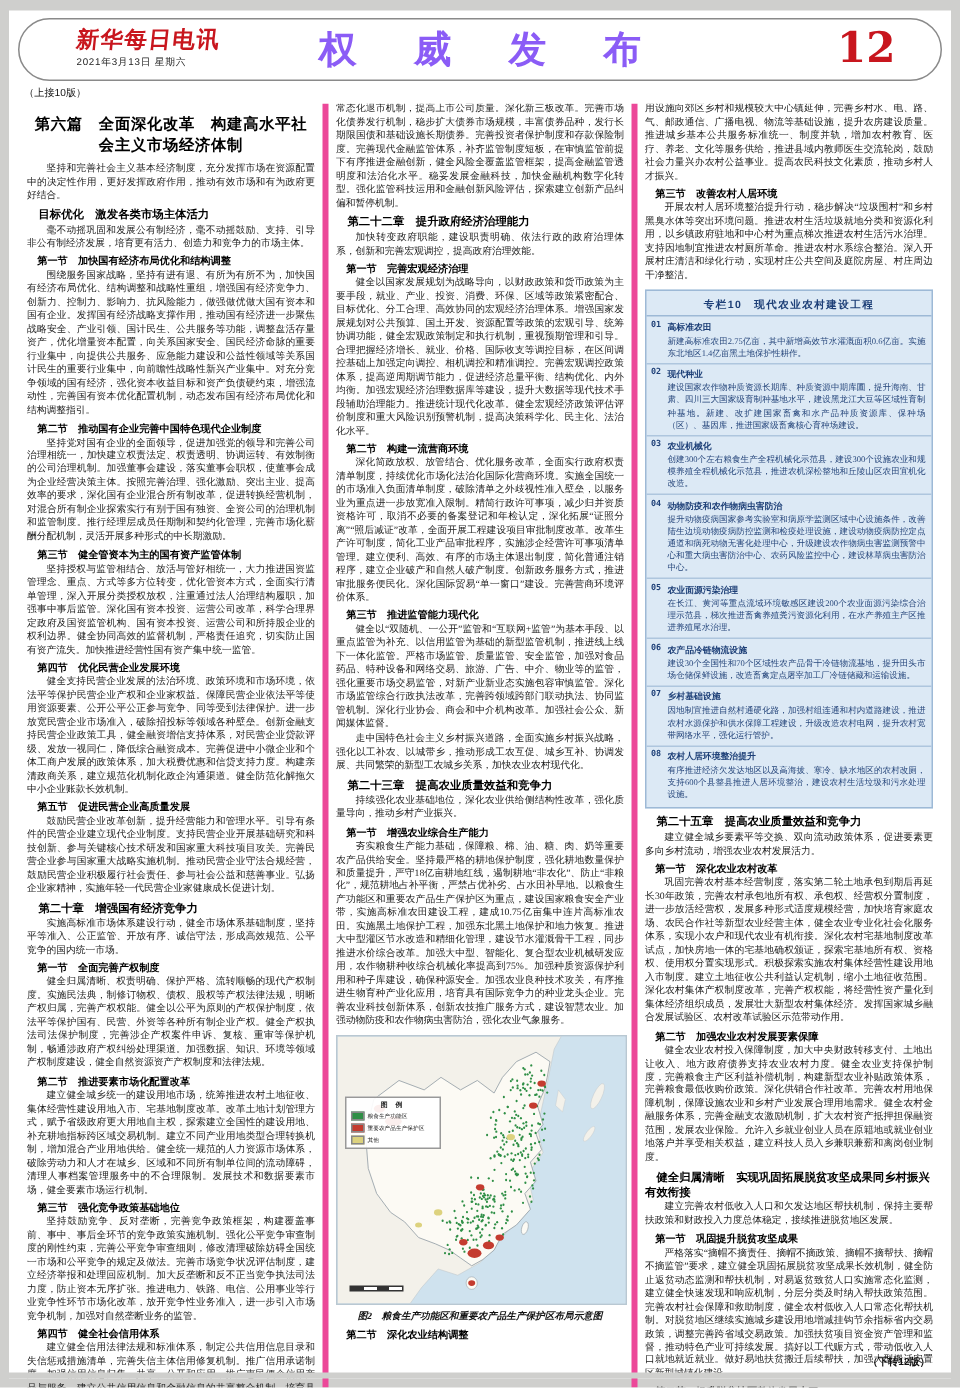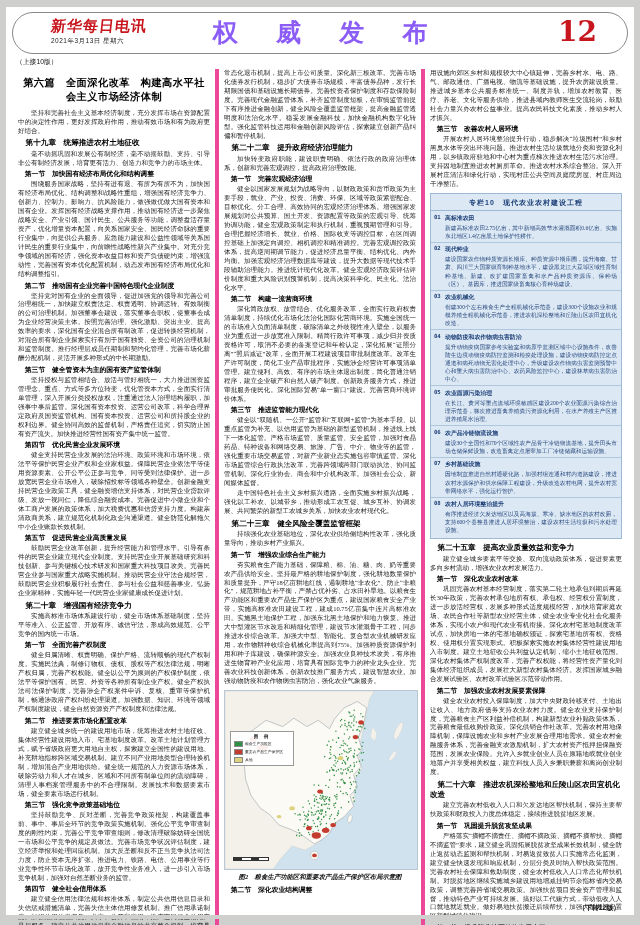--- a/index.html
+++ b/index.html
@@ -57,21 +57,21 @@
     <div class="head-title">权 威 发 布</div>
     <div class="page-num">12</div>
   </div>
 
   <div class="prev-note">（上接10版）</div>
 
   <div class="cols">
     <div class="col">
         <div class="part">第六篇　全面深化改革　构建高水平社会主义市场经济体制</div>
         <div class="para">坚持和完善社会主义基本经济制度，充分发挥市场在资源配置中的决定性作用，更好发挥政府作用，推动有效市场和有为政府更好结合。</div>
-        <div class="chapter">第十九章　统筹推进农村土地征收</div>
+        <div class="chapter">目标优化　激发各类市场主体活力</div>
         <div class="para">毫不动摇巩固和发展公有制经济，毫不动摇鼓励、支持、引导非公有制经济发展，培育更有活力、创造力和竞争力的市场主体。</div>
         <div class="section">第一节　加快国有经济布局优化和结构调整</div>
         <div class="para">围绕服务国家战略，坚持有进有退、有所为有所不为，加快国有经济布局优化、结构调整和战略性重组，增强国有经济竞争力、创新力、控制力、影响力、抗风险能力，做强做优做大国有资本和国有企业。发挥国有经济战略支撑作用，推动国有经济进一步聚焦战略安全、产业引领、国计民生、公共服务等功能，调整盘活存量资产，优化增量资本配置，向关系国家安全、国民经济命脉的重要行业集中，向提供公共服务、应急能力建设和公益性领域等关系国计民生的重要行业集中，向前瞻性战略性新兴产业集中。对充分竞争领域的国有经济，强化资本收益目标和资产负债硬约束，增强流动性，完善国有资本优化配置机制，动态发布国有经济布局优化和结构调整指引。</div>
         <div class="section">第二节　推动国有企业完善中国特色现代企业制度</div>
         <div class="para">坚持党对国有企业的全面领导，促进加强党的领导和完善公司治理相统一，加快建立权责法定、权责透明、协调运转、有效制衡的公司治理机制。加强董事会建设，落实董事会职权，使董事会成为企业经营决策主体。按照完善治理、强化激励、突出主业、提高效率的要求，深化国有企业混合所有制改革，促进转换经营机制，对混合所有制企业探索实行有别于国有独资、全资公司的治理机制和监管制度。推行经理层成员任期制和契约化管理，完善市场化薪酬分配机制，灵活开展多种形式的中长期激励。</div>
         <div class="section">第三节　健全管资本为主的国有资产监管体制</div>
         <div class="para">坚持授权与监管相结合、放活与管好相统一，大力推进国资监管理念、重点、方式等多方位转变，优化管资本方式，全面实行清单管理，深入开展分类授权放权，注重通过法人治理结构履职，加强事中事后监管。深化国有资本投资、运营公司改革，科学合理界定政府及国资监管机构、国有资本投资、运营公司和所持股企业的权利边界。健全协同高效的监督机制，严格责任追究，切实防止国有资产流失。加快推进经营性国有资产集中统一监管。</div>
         <div class="section">第四节　优化民营企业发展环境</div>
         <div class="para">健全支持民营企业发展的法治环境、政策环境和市场环境，依法平等保护民营企业产权和企业家权益。保障民营企业依法平等使用资源要素、公开公平公正参与竞争、同等受到法律保护。进一步放宽民营企业市场准入，破除招投标等领域各种壁垒。创新金融支持民营企业政策工具，健全融资增信支持体系，对民营企业贷款评级、发放一视同仁，降低综合融资成本。完善促进中小微企业和个体工商户发展的政策体系，加大税费优惠和信贷支持力度。构建亲清政商关系，建立规范化机制化政企沟通渠道。健全防范化解拖欠中小企业账款长效机制。</div>
         <div class="section">第五节　促进民营企业高质量发展</div>
@@ -91,21 +91,21 @@
         <div class="para noindent">常态化退市机制，提高上市公司质量。深化新三板改革。完善市场化债券发行机制，稳步扩大债券市场规模，丰富债券品种，发行长期限国债和基础设施长期债券。完善投资者保护制度和存款保险制度。完善现代金融监管体系，补齐监管制度短板，在审慎监管前提下有序推进金融创新，健全风险全覆盖监管框架，提高金融监管透明度和法治化水平。稳妥发展金融科技，加快金融机构数字化转型。强化监管科技运用和金融创新风险评估，探索建立创新产品纠偏和暂停机制。</div>
         <div class="chapter">第二十二章　提升政府经济治理能力</div>
         <div class="para">加快转变政府职能，建设职责明确、依法行政的政府治理体系，创新和完善宏观调控，提高政府治理效能。</div>
         <div class="section">第一节　完善宏观经济治理</div>
         <div class="para">健全以国家发展规划为战略导向，以财政政策和货币政策为主要手段，就业、产业、投资、消费、环保、区域等政策紧密配合、目标优化、分工合理、高效协同的宏观经济治理体系。增强国家发展规划对公共预算、国土开发、资源配置等政策的宏观引导、统筹协调功能，健全宏观政策制定和执行机制，重视预期管理和引导。合理把握经济增长、就业、价格、国际收支等调控目标，在区间调控基础上加强定向调控、相机调控和精准调控。完善宏观调控政策体系，提高逆周期调节能力，促进经济总量平衡、结构优化、内外均衡。加强宏观经济治理数据库等建设，提升大数据等现代技术手段辅助治理能力。推进统计现代化改革。健全宏观经济政策评估评价制度和重大风险识别预警机制，提高决策科学化、民主化、法治化水平。</div>
         <div class="section">第二节　构建一流营商环境</div>
         <div class="para">深化简政放权、放管结合、优化服务改革，全面实行政府权责清单制度，持续优化市场化法治化国际化营商环境。实施全国统一的市场准入负面清单制度，破除清单之外歧视性准入壁垒，以服务业为重点进一步放宽准入限制。精简行政许可事项，减少归并资质资格许可，取消不必要的备案登记和年检认定，深化拓展“证照分离”“照后减证”改革，全面开展工程建设项目审批制度改革。改革生产许可制度，简化工业产品审批程序，实施涉企经营许可事项清单管理。建立便利、高效、有序的市场主体退出制度，简化普通注销程序，建立企业破产和自然人破产制度。创新政务服务方式，推进审批服务便民化。深化国际贸易“单一窗口”建设。完善营商环境评价体系。</div>
         <div class="section">第三节　推进监管能力现代化</div>
         <div class="para">健全以“双随机、一公开”监管和“互联网+监管”为基本手段、以重点监管为补充、以信用监管为基础的新型监管机制，推进线上线下一体化监管。严格市场监管、质量监管、安全监管，加强对食品药品、特种设备和网络交易、旅游、广告、中介、物业等的监管，强化重要市场交易监管，对新产业新业态实施包容审慎监管。深化市场监管综合行政执法改革，完善跨领域跨部门联动执法、协同监管机制。深化行业协会、商会和中介机构改革。加强社会公众、新闻媒体监督。</div>
         <div class="para">走中国特色社会主义乡村振兴道路，全面实施乡村振兴战略，强化以工补农、以城带乡，推动形成工农互促、城乡互补、协调发展、共同繁荣的新型工农城乡关系，加快农业农村现代化。</div>
-        <div class="chapter">第二十三章　健全风险全覆盖监管框架</div>
+        <div class="chapter">第二十三章　提高农业质量效益和竞争力</div>
         <div class="para">持续强化农业基础地位，深化农业供给侧结构性改革，强化质量导向，推动乡村产业振兴。</div>
         <div class="section">第一节　增强农业综合生产能力</div>
         <div class="para">夯实粮食生产能力基础，保障粮、棉、油、糖、肉、奶等重要农产品供给安全。坚持最严格的耕地保护制度，强化耕地数量保护和质量提升，严守18亿亩耕地红线，遏制耕地“非农化”、防止“非粮化”，规范耕地占补平衡，严禁占优补劣、占水田补旱地。以粮食生产功能区和重要农产品生产保护区为重点，建设国家粮食安全产业带，实施高标准农田建设工程，建成10.75亿亩集中连片高标准农田。实施黑土地保护工程，加强东北黑土地保护和地力恢复。推进大中型灌区节水改造和精细化管理，建设节水灌溉骨干工程，同步推进水价综合改革。加强大中型、智能化、复合型农业机械研发应用，农作物耕种收综合机械化率提高到75%。加强种质资源保护利用和种子库建设，确保种源安全。加强农业良种技术攻关，有序推进生物育种产业化应用，培育具有国际竞争力的种业龙头企业。完善农业科技创新体系，创新农技推广服务方式，建设智慧农业。加强动物防疫和农作物病虫害防治，强化农业气象服务。</div>
         <div class="figure" id="figure-block" style="display: block;">
     <div class="map-frame">
       <svg width="100%" height="100%" viewBox="0 0 206 170" preserveAspectRatio="none">
         <rect x="0" y="0" width="206" height="170" fill="#cfe2ee"></rect>
 
         <polygon points="0,0 160,0 155,8 150,30 143,58 147,74 136,88 140,104 127,118 116,130 102,144 86,152 72,148 60,160 52,170 0,170" fill="#f3f1ea" stroke="#c2c8cc" stroke-width="0.4"></polygon>
 
@@ -523,21 +523,21 @@
               </div>
             </div>
           </div>
   </div>
         <div class="chapter">第二十五章　提高农业质量效益和竞争力</div>
         <div class="para">建立健全城乡要素平等交换、双向流动政策体系，促进要素更多向乡村流动，增强农业农村发展活力。</div>
         <div class="section">第一节　深化农业农村改革</div>
         <div class="para">巩固完善农村基本经营制度，落实第二轮土地承包到期后再延长30年政策，完善农村承包地所有权、承包权、经营权分置制度，进一步放活经营权，发展多种形式适度规模经营，加快培育家庭农场、农民合作社等新型农业经营主体，健全农业专业化社会化服务体系，实现小农户和现代农业有机衔接。深化农村宅基地制度改革试点，加快房地一体的宅基地确权颁证，探索宅基地所有权、资格权、使用权分置实现形式。积极探索实施农村集体经营性建设用地入市制度。建立土地征收公共利益认定机制，缩小土地征收范围。深化农村集体产权制度改革，完善产权权能，将经营性资产量化到集体经济组织成员，发展壮大新型农村集体经济。发挥国家城乡融合发展试验区、农村改革试验区示范带动作用。</div>
         <div class="section">第二节　加强农业农村发展要素保障</div>
         <div class="para">健全农业农村投入保障制度，加大中央财政转移支付、土地出让收入、地方政府债券支持农业农村力度。健全农业支持保护制度，完善粮食主产区利益补偿机制，构建新型农业补贴政策体系，完善粮食最低收购价政策。深化供销合作社改革。完善农村用地保障机制，保障设施农业和乡村产业发展合理用地需求。健全农村金融服务体系，完善金融支农激励机制，扩大农村资产抵押担保融资范围，发展农业保险。允许入乡就业创业人员在原籍地或就业创业地落户并享受相关权益，建立科技人员入乡兼职兼薪和离岗创业制度。</div>
-        <div class="chapter">第二十六章　推进农机深松整地和丘陵山区农田宜机化改造</div>
+        <div class="chapter">健全归属清晰　实现巩固拓展脱贫攻坚成果同乡村振兴有效衔接</div>
         <div class="para">建立完善农村低收入人口和欠发达地区帮扶机制，保持主要帮扶政策和财政投入力度总体稳定，接续推进脱贫地区发展。</div>
         <div class="section">第一节　巩固提升脱贫攻坚成果</div>
         <div class="para">严格落实“摘帽不摘责任、摘帽不摘政策、摘帽不摘帮扶、摘帽不摘监管”要求，建立健全巩固拓展脱贫攻坚成果长效机制，健全防止返贫动态监测和帮扶机制，对易返贫致贫人口实施常态化监测，建立健全快速发现和响应机制，分层分类及时纳入帮扶政策范围。完善农村社会保障和救助制度，健全农村低收入人口常态化帮扶机制。对脱贫地区继续实施城乡建设用地增减挂钩节余指标省内交易政策，调整完善跨省域交易政策。加强扶贫项目资金资产管理和监督，推动特色产业可持续发展。搞好以工代赈方式，带动低收入人口就地就近就业。做好易地扶贫搬迁后续帮扶，加强大型搬迁安置区新型城镇化建设。</div>
         <div class="section">第二节　提升脱贫地区整体发展水平</div>
       </div>
   </div>
 
   <div class="next-note">（下转12版）</div>
   <div class="bottom-strip"></div>
 

